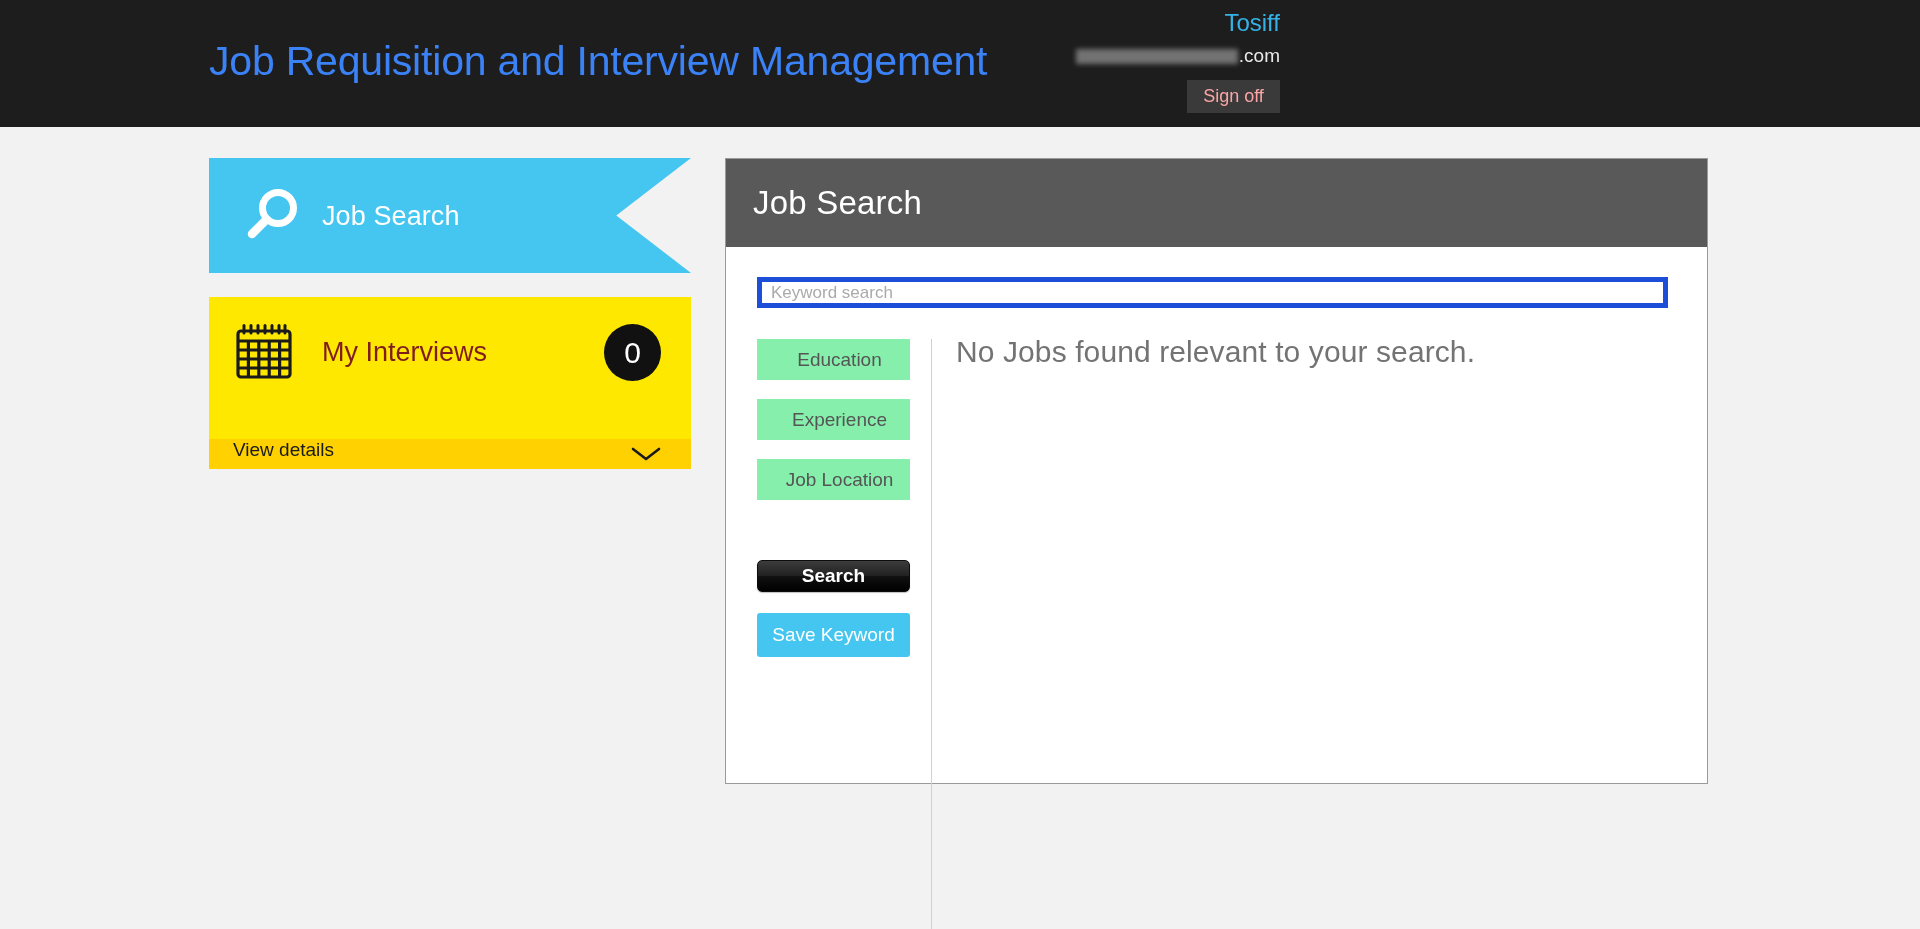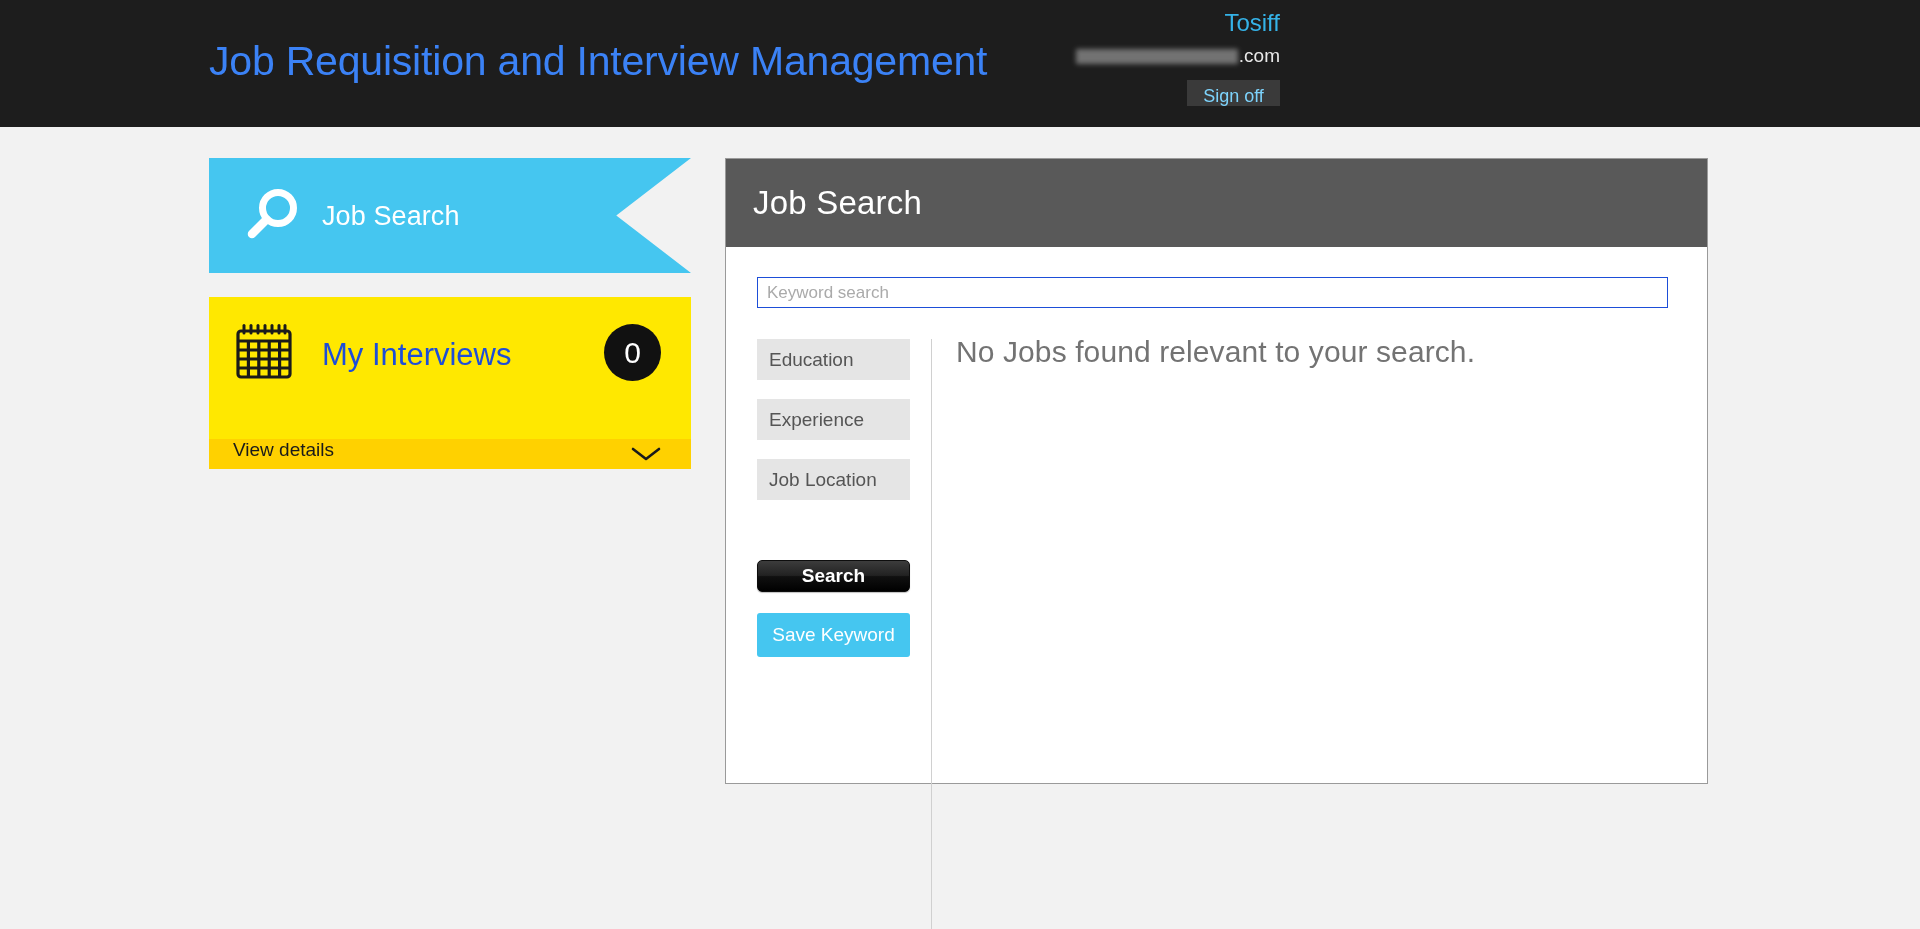--- a/index.html
+++ b/index.html
@@ -86,23 +86,23 @@
   .user-email .domain-suffix {
     color: #e8e8e8;
     font-size: 19px;
   }
 
   .signoff-btn {
     position: absolute;
     right: 640px;
     top: 80px;
     width: 93px;
-    height: 26px;
+    height: 33px;
     background: #3a3a3a;
-    color: #7dd3fc;
+    color: #fca5a5;
     border: none;
     font-size: 18px;
     font-family: "Liberation Sans", sans-serif;
     cursor: pointer;
     line-height: 33px;
     text-align: center;
     padding: 0;
   }
 
   
@@ -178,23 +178,23 @@
     left: 24px;
     top: 25px;
     width: 62px;
     height: 62px;
   }
 
   .tile-interviews .tile-label {
     position: absolute;
     left: 113px;
     top: 40px;
-    font-size: 31px;
+    font-size: 27px;
     font-weight: 400;
-    color: #1d4ed8;
+    color: #7f1d1d;
     white-space: nowrap;
   }
 
   .badge-count {
     position: absolute;
     right: 30px;
     top: 27px;
     width: 57px;
     height: 57px;
     border-radius: 50%;
@@ -264,44 +264,44 @@
     height: 536px;
     padding: 0;
   }
 
   .keyword-input {
     position: absolute;
     left: 31px;
     top: 30px;
     width: 911px;
     height: 31px;
-    border: 1px solid #1d4ed8;
+    border: 5px solid #1d4ed8;
     background: #ffffff;
     font-size: 17px;
     font-family: "Liberation Sans", sans-serif;
     color: #6d28d9;
     padding: 0 9px;
     outline: none;
   }
   .keyword-input::placeholder { color: #aaaaaa; }
 
   
   .filters {
     position: absolute;
     left: 31px;
     top: 92px;
     width: 153px;
   }
   .filter-btn {
     display: block;
     width: 153px;
     height: 41px;
-    background: #e5e5e5;
+    background: #86efac;
     border: none;
-    text-align: left;
+    text-align: center;
     padding-left: 12px;
     font-size: 19px;
     font-family: "Liberation Sans", sans-serif;
     color: #555555;
     margin-bottom: 19px;
     cursor: pointer;
     line-height: 41px;
   }
 
   .action-buttons {

